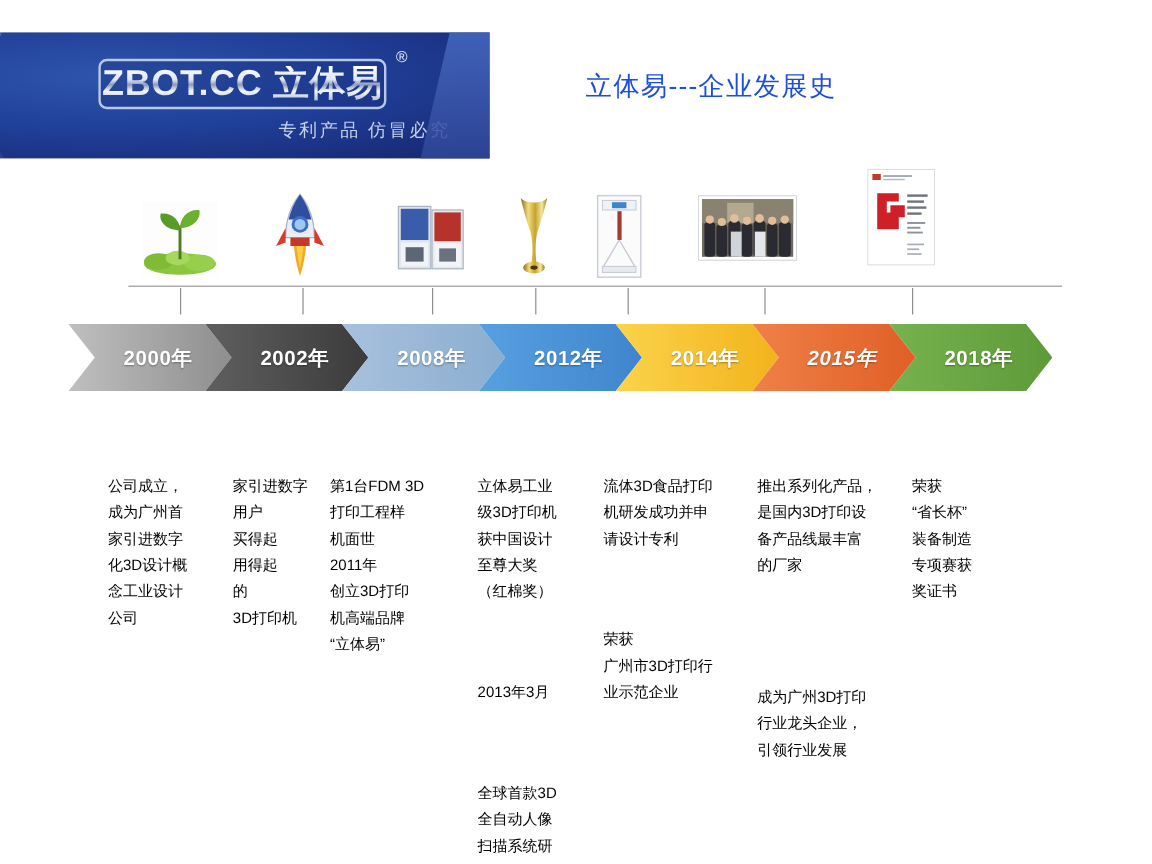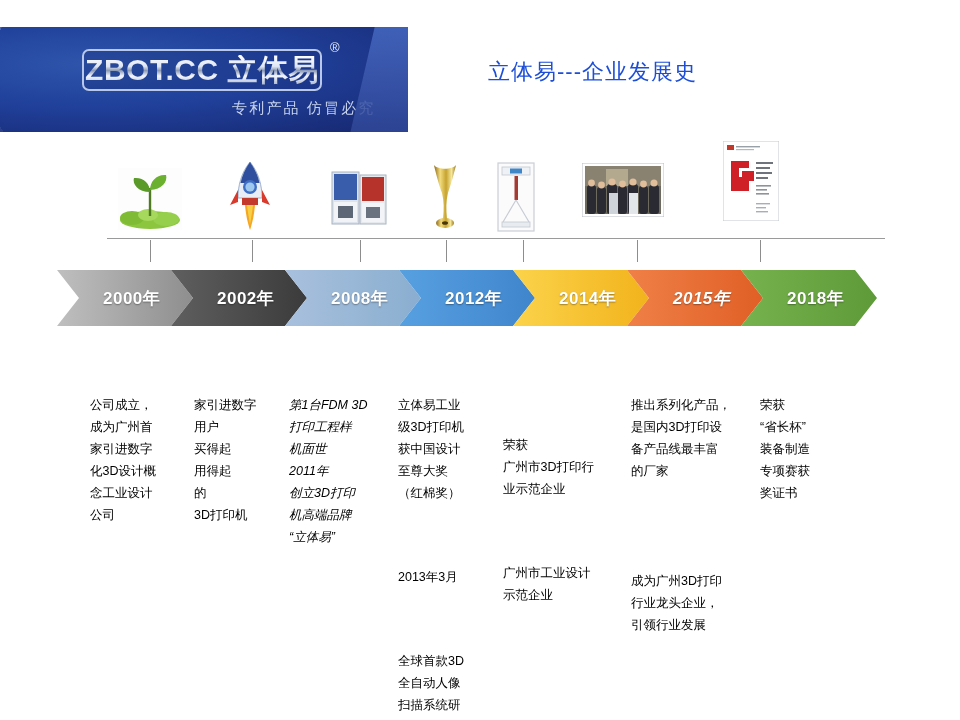--- a/index.html
+++ b/index.html
@@ -246,21 +246,21 @@
 
 <div class="col" style="left:194px;width:80px;">
   <p class="blk">家引进数字
 用户
 买得起
 用得起
 的
 3D打印机</p>
 </div>
 
-<div class="col" style="left:289px;width:110px;font-style:italic;">
+<div class="col" style="left:275px;width:110px;">
   <p class="blk">第1台FDM 3D
 打印工程样
 机面世
 2011年
 创立3D打印
 机高端品牌
 “立体易”</p>
 </div>
 
 <div class="col" style="left:398px;width:98px;">
@@ -272,27 +272,28 @@
   <div class="gap"></div>
   <p class="blk">2013年3月</p>
   <div class="gap"></div>
   <p class="blk">全球首款3D
 全自动人像
 扫描系统研
 发成功</p>
 </div>
 
 <div class="col" style="left:503px;width:122px;">
+  <p class="blk">流体3D食品打印
+机研发成功并申
+请设计专利</p>
   <div class="gap"></div>
   <p class="blk">荣获
 广州市3D打印行
 业示范企业</p>
   <div class="gap"></div>
-  <p class="blk">广州市工业设计
-示范企业</p>
 </div>
 
 <div class="col" style="left:631px;width:124px;">
   <p class="blk">推出系列化产品，
 是国内3D打印设
 备产品线最丰富
 的厂家</p>
   <div class="gap" style="height:44px;"></div>
   <p class="blk">成为广州3D打印
 行业龙头企业，

